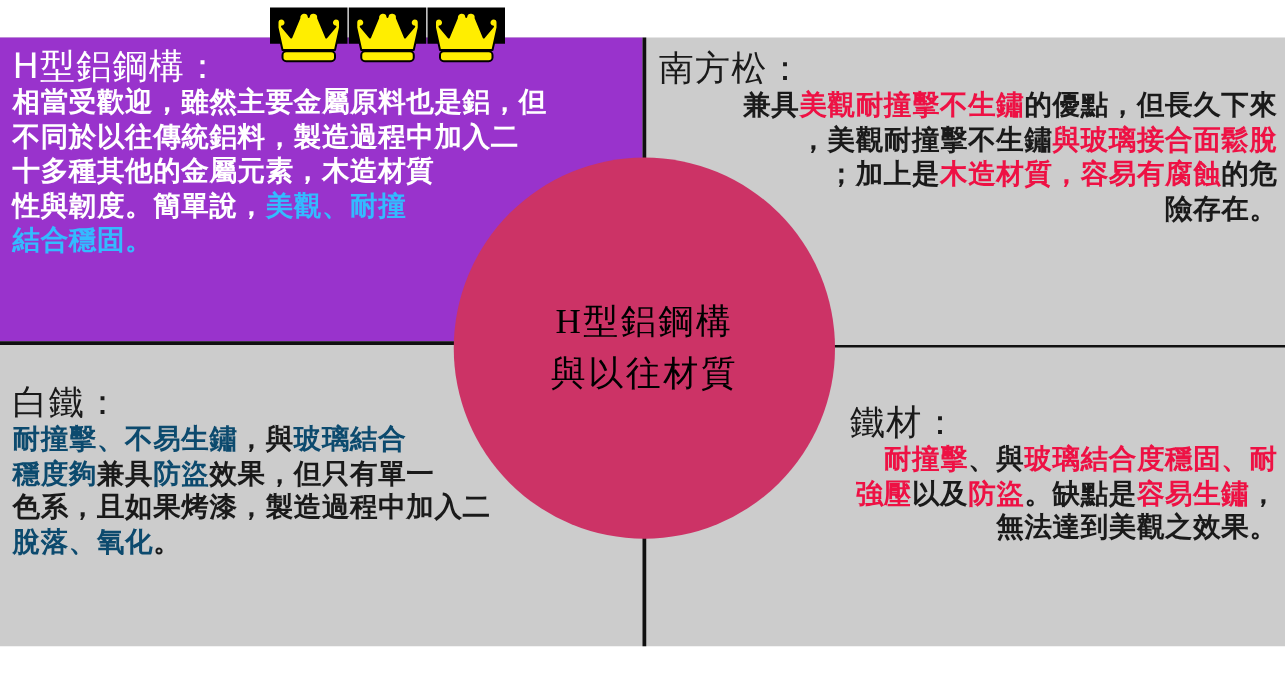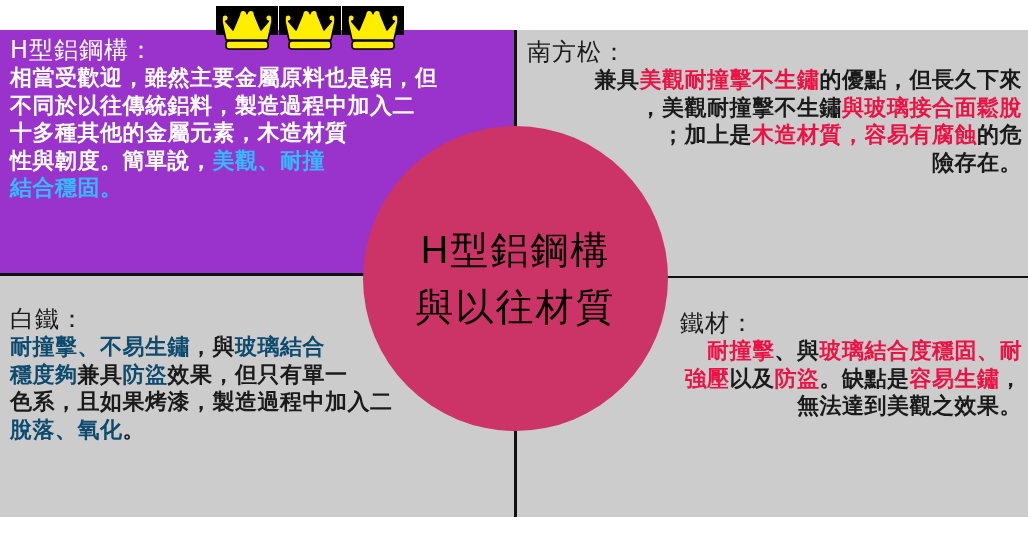--- a/index.html
+++ b/index.html
@@ -99,34 +99,34 @@
     border-radius: 50%;
     background: #cc3366;
     display: flex;
     flex-direction: column;
     align-items: center;
     justify-content: center;
     z-index: 6;
   }
   .centre-line {
     color: #000000;
-    font-size: 38px;
+    font-size: 28px;
     line-height: 1.5;
     letter-spacing: 2px;
     white-space: nowrap;
-    font-family: Liberation Sans, sans-serif;
+    font-family: Liberation Serif, serif;
   }
 
   
   .block {
     position: absolute;
     z-index: 8;
   }
   .blk-title {
-    font-size: 24px;
+    font-size: 28px;
     line-height: 1.18;
     white-space: nowrap;
     letter-spacing: 1px;
   }
   .blk-body {
     font-size: 22px;
     line-height: 1.25;
     letter-spacing: 0.5px;
     font-weight: bold;
   }
@@ -156,21 +156,21 @@
     left: 10px;
     top: 305px;
     width: 420px;
     color: #1a1a1a;
   }
   #block-galv .hl { color: #0c4a6e; }
 
   
   #block-iron {
     left: 630px;
-    top: 309px;
+    top: 321px;
     width: 392px;
     color: #1a1a1a;
     text-align: right;
   }
   #block-iron .blk-title { text-align: left; padding-left: 50px; }
   #block-iron .hl { color: #ee1144; }
 </style>
 </head>
 <body>
 

